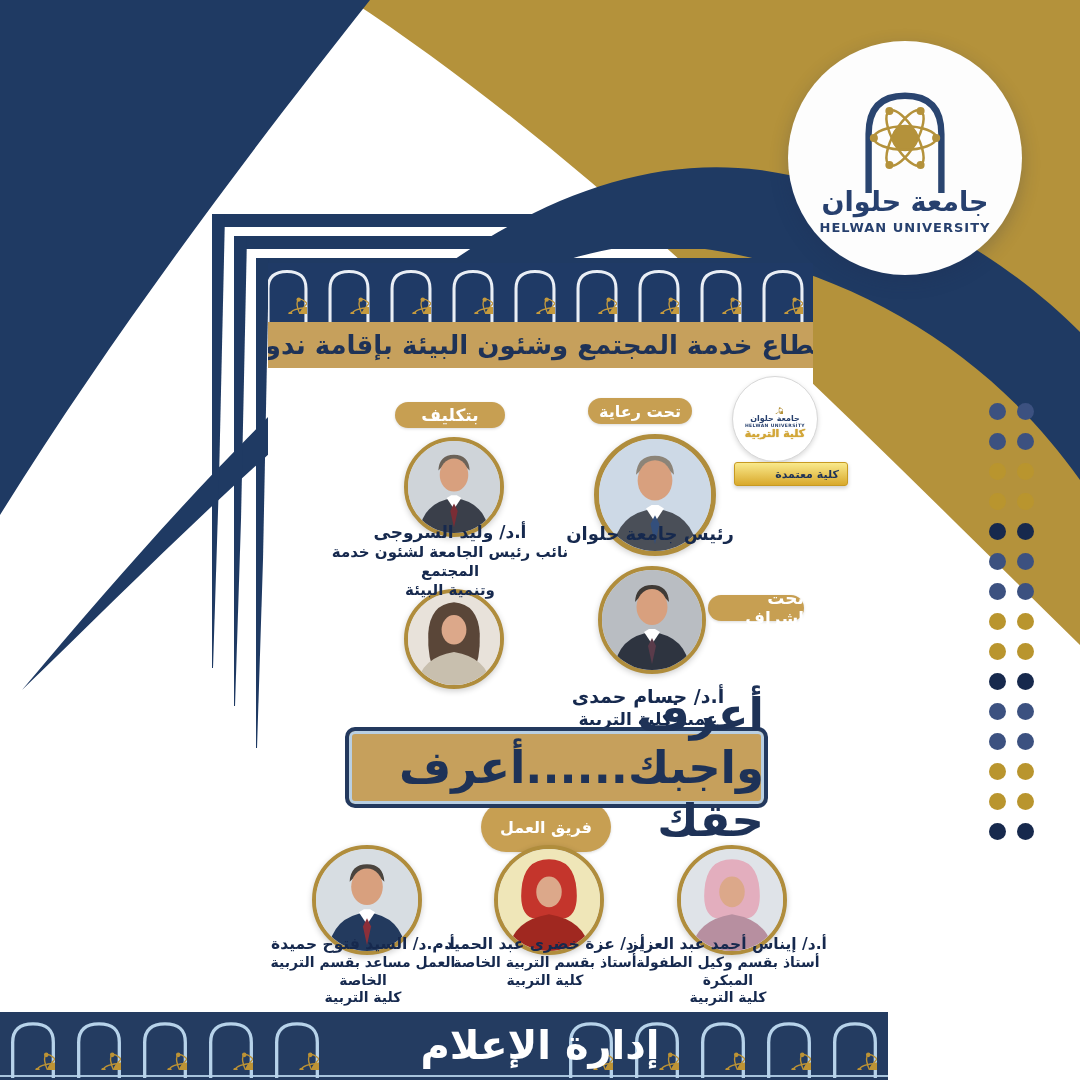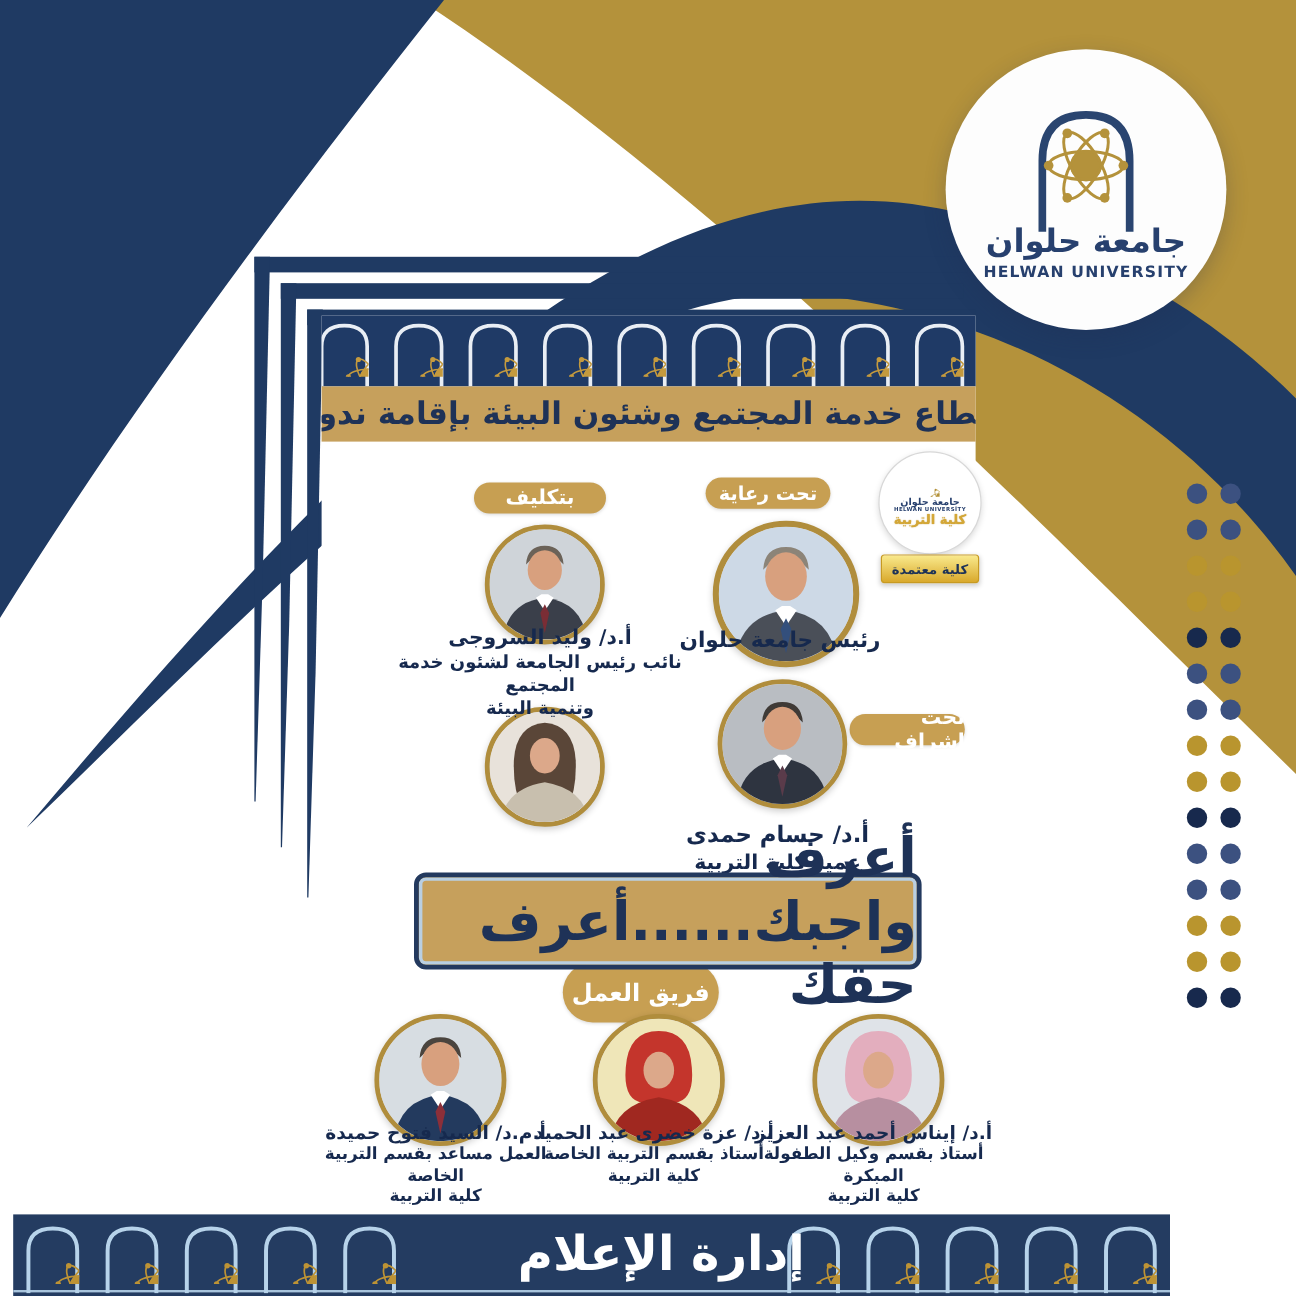--- a/index.html
+++ b/index.html
@@ -38,29 +38,29 @@
   
   .fac-badge{position:absolute;left:464px;top:113px;width:84px;height:84px;border-radius:50%;background:#fff;
     border:1px solid #d8d8d8;box-shadow:0 2px 5px rgba(0,0,0,.15);
     display:flex;flex-direction:column;align-items:center;justify-content:center;line-height:1.15;}
   .fac-badge .m-ar{font-size:8px;font-weight:bold;color:#27406e;}
   .fac-badge .m-en{font-size:4.5px;font-weight:bold;color:#27406e;letter-spacing:.4px;}
   .fac-badge .m-fac{font-size:11px;font-weight:bold;color:#d4a736;text-shadow:0 0 1px #b98d20;}
   .fac-ribbon{position:absolute;left:466px;top:199px;width:80px;height:22px;border-radius:3px;
     background:linear-gradient(180deg,#f9e98c,#d9a92c);border:1px solid #c79a22;
     display:flex;align-items:center;justify-content:center;
-    font-size:11px;font-weight:bold;color:#1e3257;box-shadow:0 2px 4px rgba(0,0,0,.2);}
+    font-size:11px;font-weight:bold;color:#1e3257;box-shadow:0 2px 4px rgba(0,0,0,.2);padding-left:32px;}
 
   
   .pill{position:absolute;background:#c79f52;color:#fff;border-radius:999px;display:flex;align-items:center;
     justify-content:center;font-weight:bold;direction:rtl;box-shadow:0 1px 3px rgba(0,0,0,.15);}
   .pill-taklif{left:127px;top:139px;width:110px;height:26px;font-size:17px;}
   .pill-reaya{left:320px;top:135px;width:104px;height:26px;font-size:16px;}
   .pill-ishraf{left:440px;top:332px;width:96px;height:26px;font-size:17px;}
-  .pill-team{left:201px;top:539px;width:130px;height:50px;font-size:20px;}
+  .pill-team{left:213px;top:539px;width:130px;height:50px;font-size:16px;}
 
   
   .photo{position:absolute;border-radius:50%;border:4px solid #b08d3c;overflow:hidden;background:#ddd;
     box-shadow:0 2px 6px rgba(0,0,0,.2);}
   .photo svg{display:block;width:100%;height:100%;}
   .ph-walid{left:136px;top:174px;width:92px;height:92px;}
   .ph-qandil{left:326px;top:171px;width:112px;height:112px;border-width:5px;}
   .ph-mona{left:136px;top:326px;width:92px;height:92px;}
   .ph-hossam{left:330px;top:303px;width:100px;height:100px;}
   .ph-t1{left:44px;top:582px;width:102px;height:102px;}
@@ -94,21 +94,21 @@
   .nm-t2{left:162px;}
   .nm-t3{left:345px;}
 
   
   .slogan{position:absolute;left:77px;top:464px;width:415px;height:73px;background:#c6a05c;
     border:4px solid #23395e;border-radius:10px;box-shadow:inset 0 0 0 3px #b9cfe2;
     display:flex;align-items:center;justify-content:center;
     font-size:45px;font-weight:bold;color:#1e3257;direction:rtl;}
 
   
-  .footer{position:absolute;left:0;bottom:0;width:964px;height:68px;background:#243c61;z-index:4;overflow:hidden;margin-left:11px;}
+  .footer{position:absolute;left:0;bottom:0;width:888px;height:68px;background:#243c61;z-index:4;overflow:hidden;}
   .foot-line{position:absolute;left:0;bottom:3px;width:1080px;height:2px;background:#b7d3ea;opacity:.9;}
   .foot-pat{position:absolute;top:4px;display:flex;width:340px;overflow:hidden;}
   .foot-pat .pat-unit{width:66px;height:62px;}
   .foot-pat .pat-arch{width:58px;height:60px;color:#b7d3ea;}
   .foot-pat .pat-atom{left:13px;top:12px;width:42px;height:42px;color:#bd9335;}
   .foot-left{left:0;}
   .foot-right{right:0;justify-content:flex-end;}
   .foot-title{position:absolute;left:0;top:0;width:1080px;height:66px;display:flex;align-items:center;
     justify-content:center;color:#fff;font-size:40px;font-weight:bold;direction:rtl;}
 

